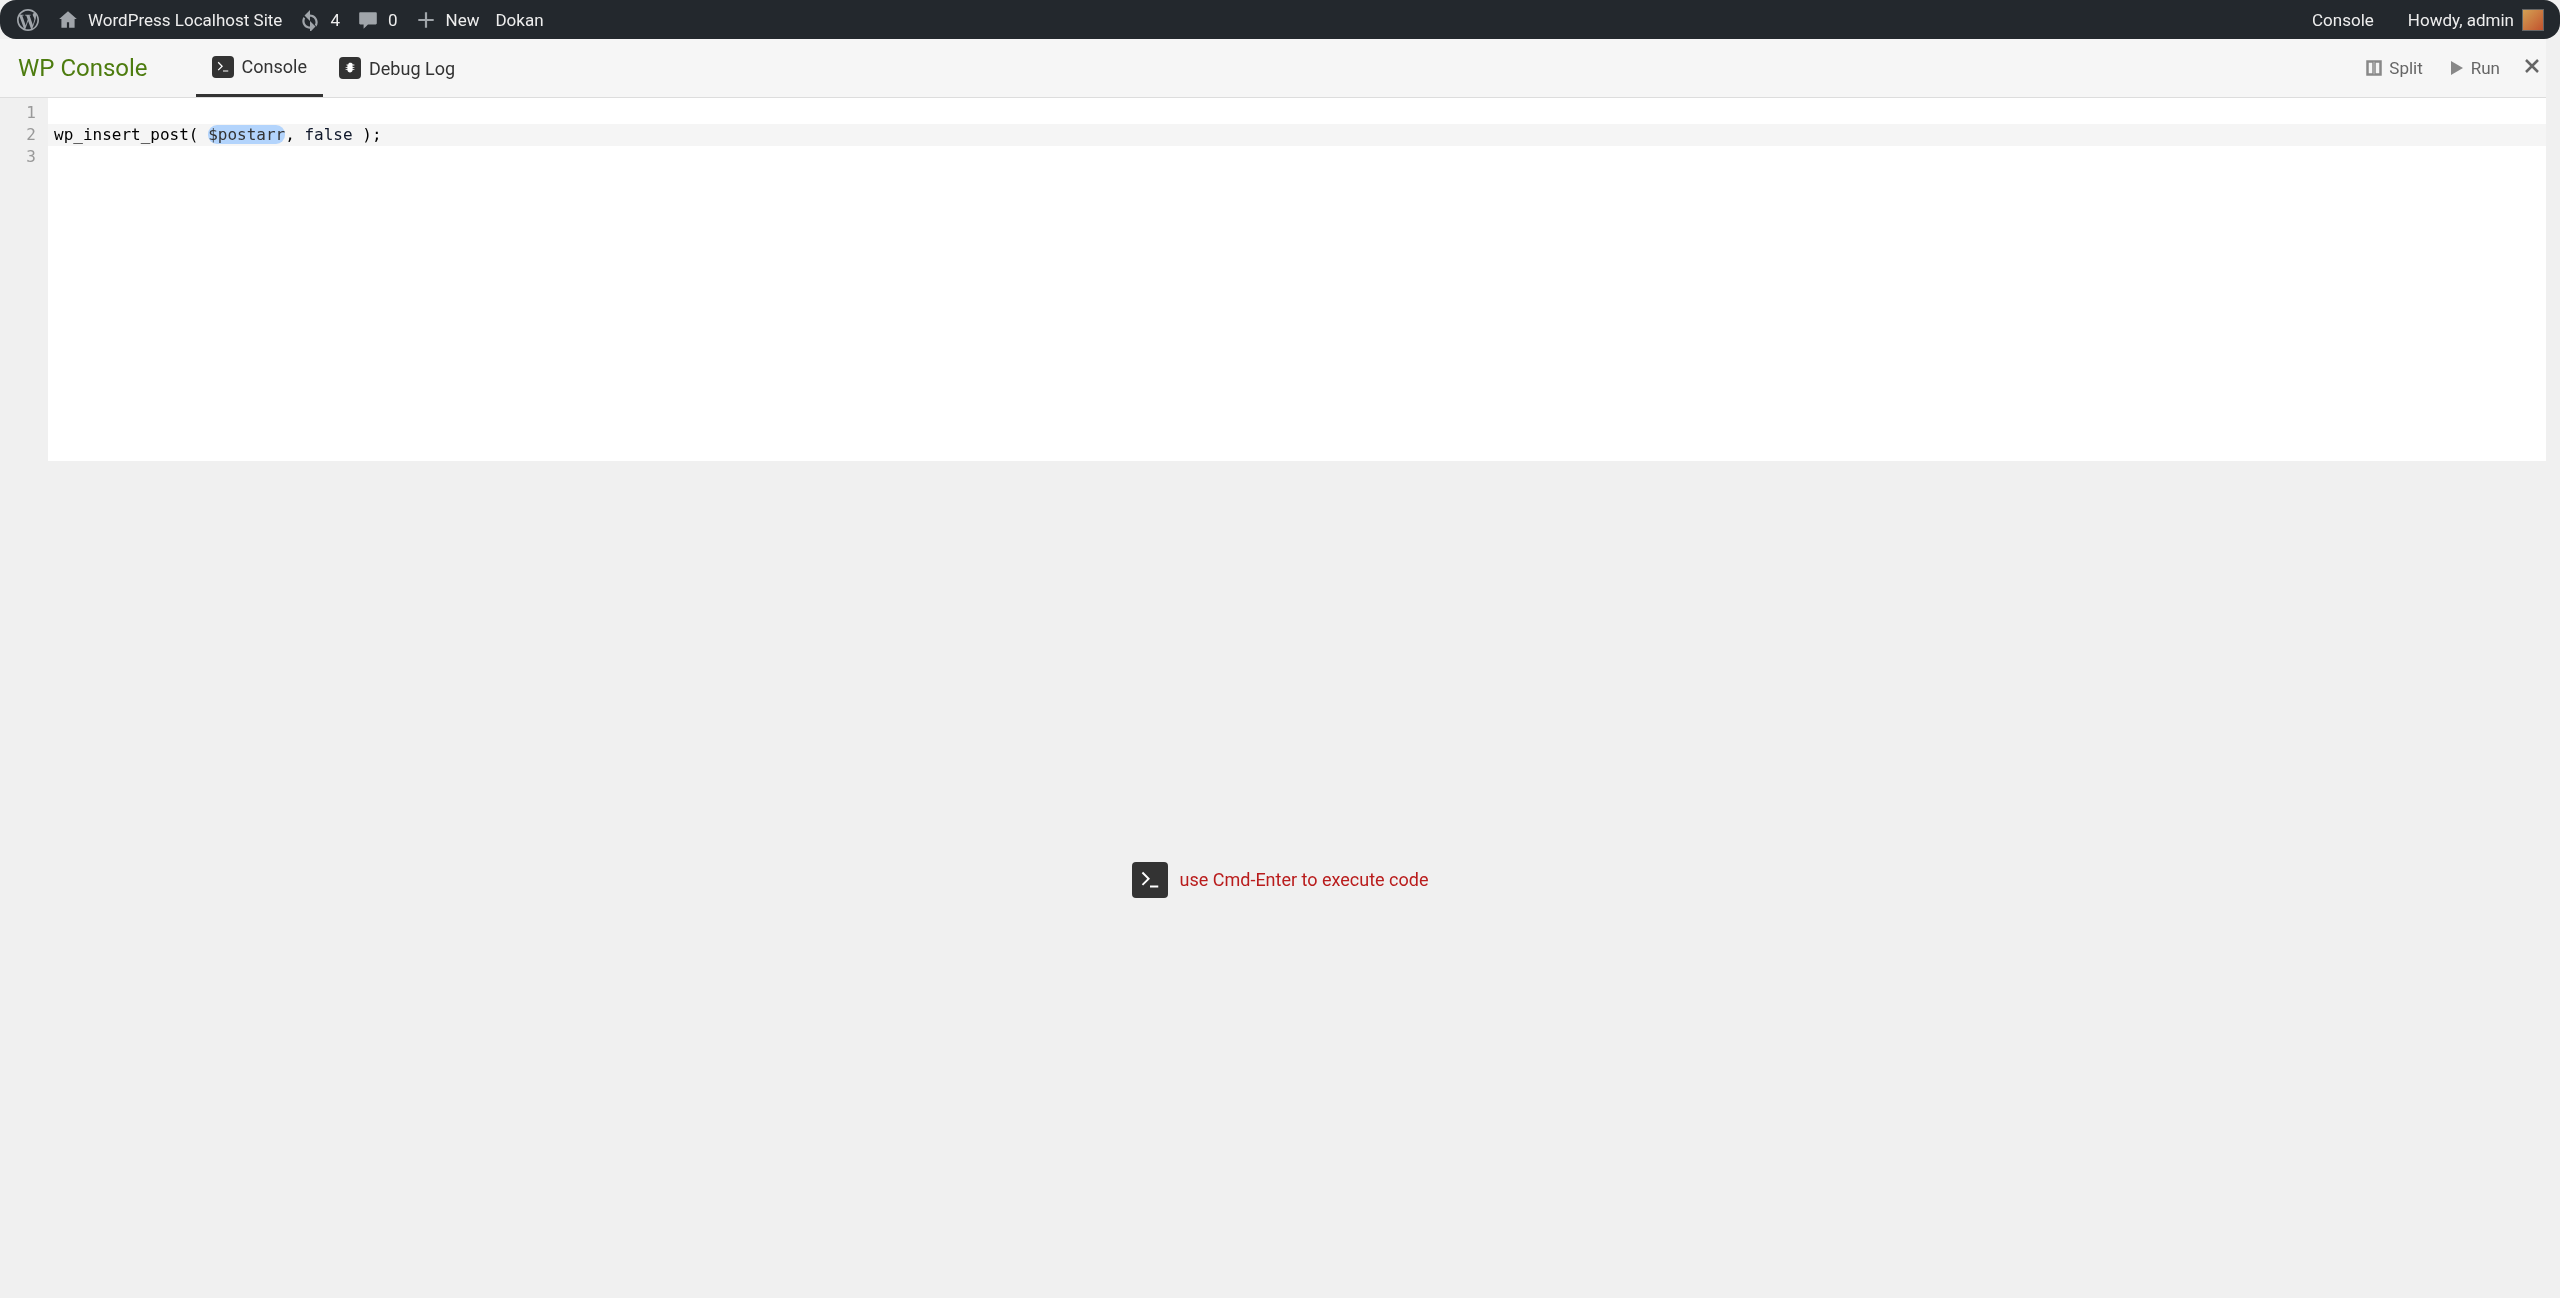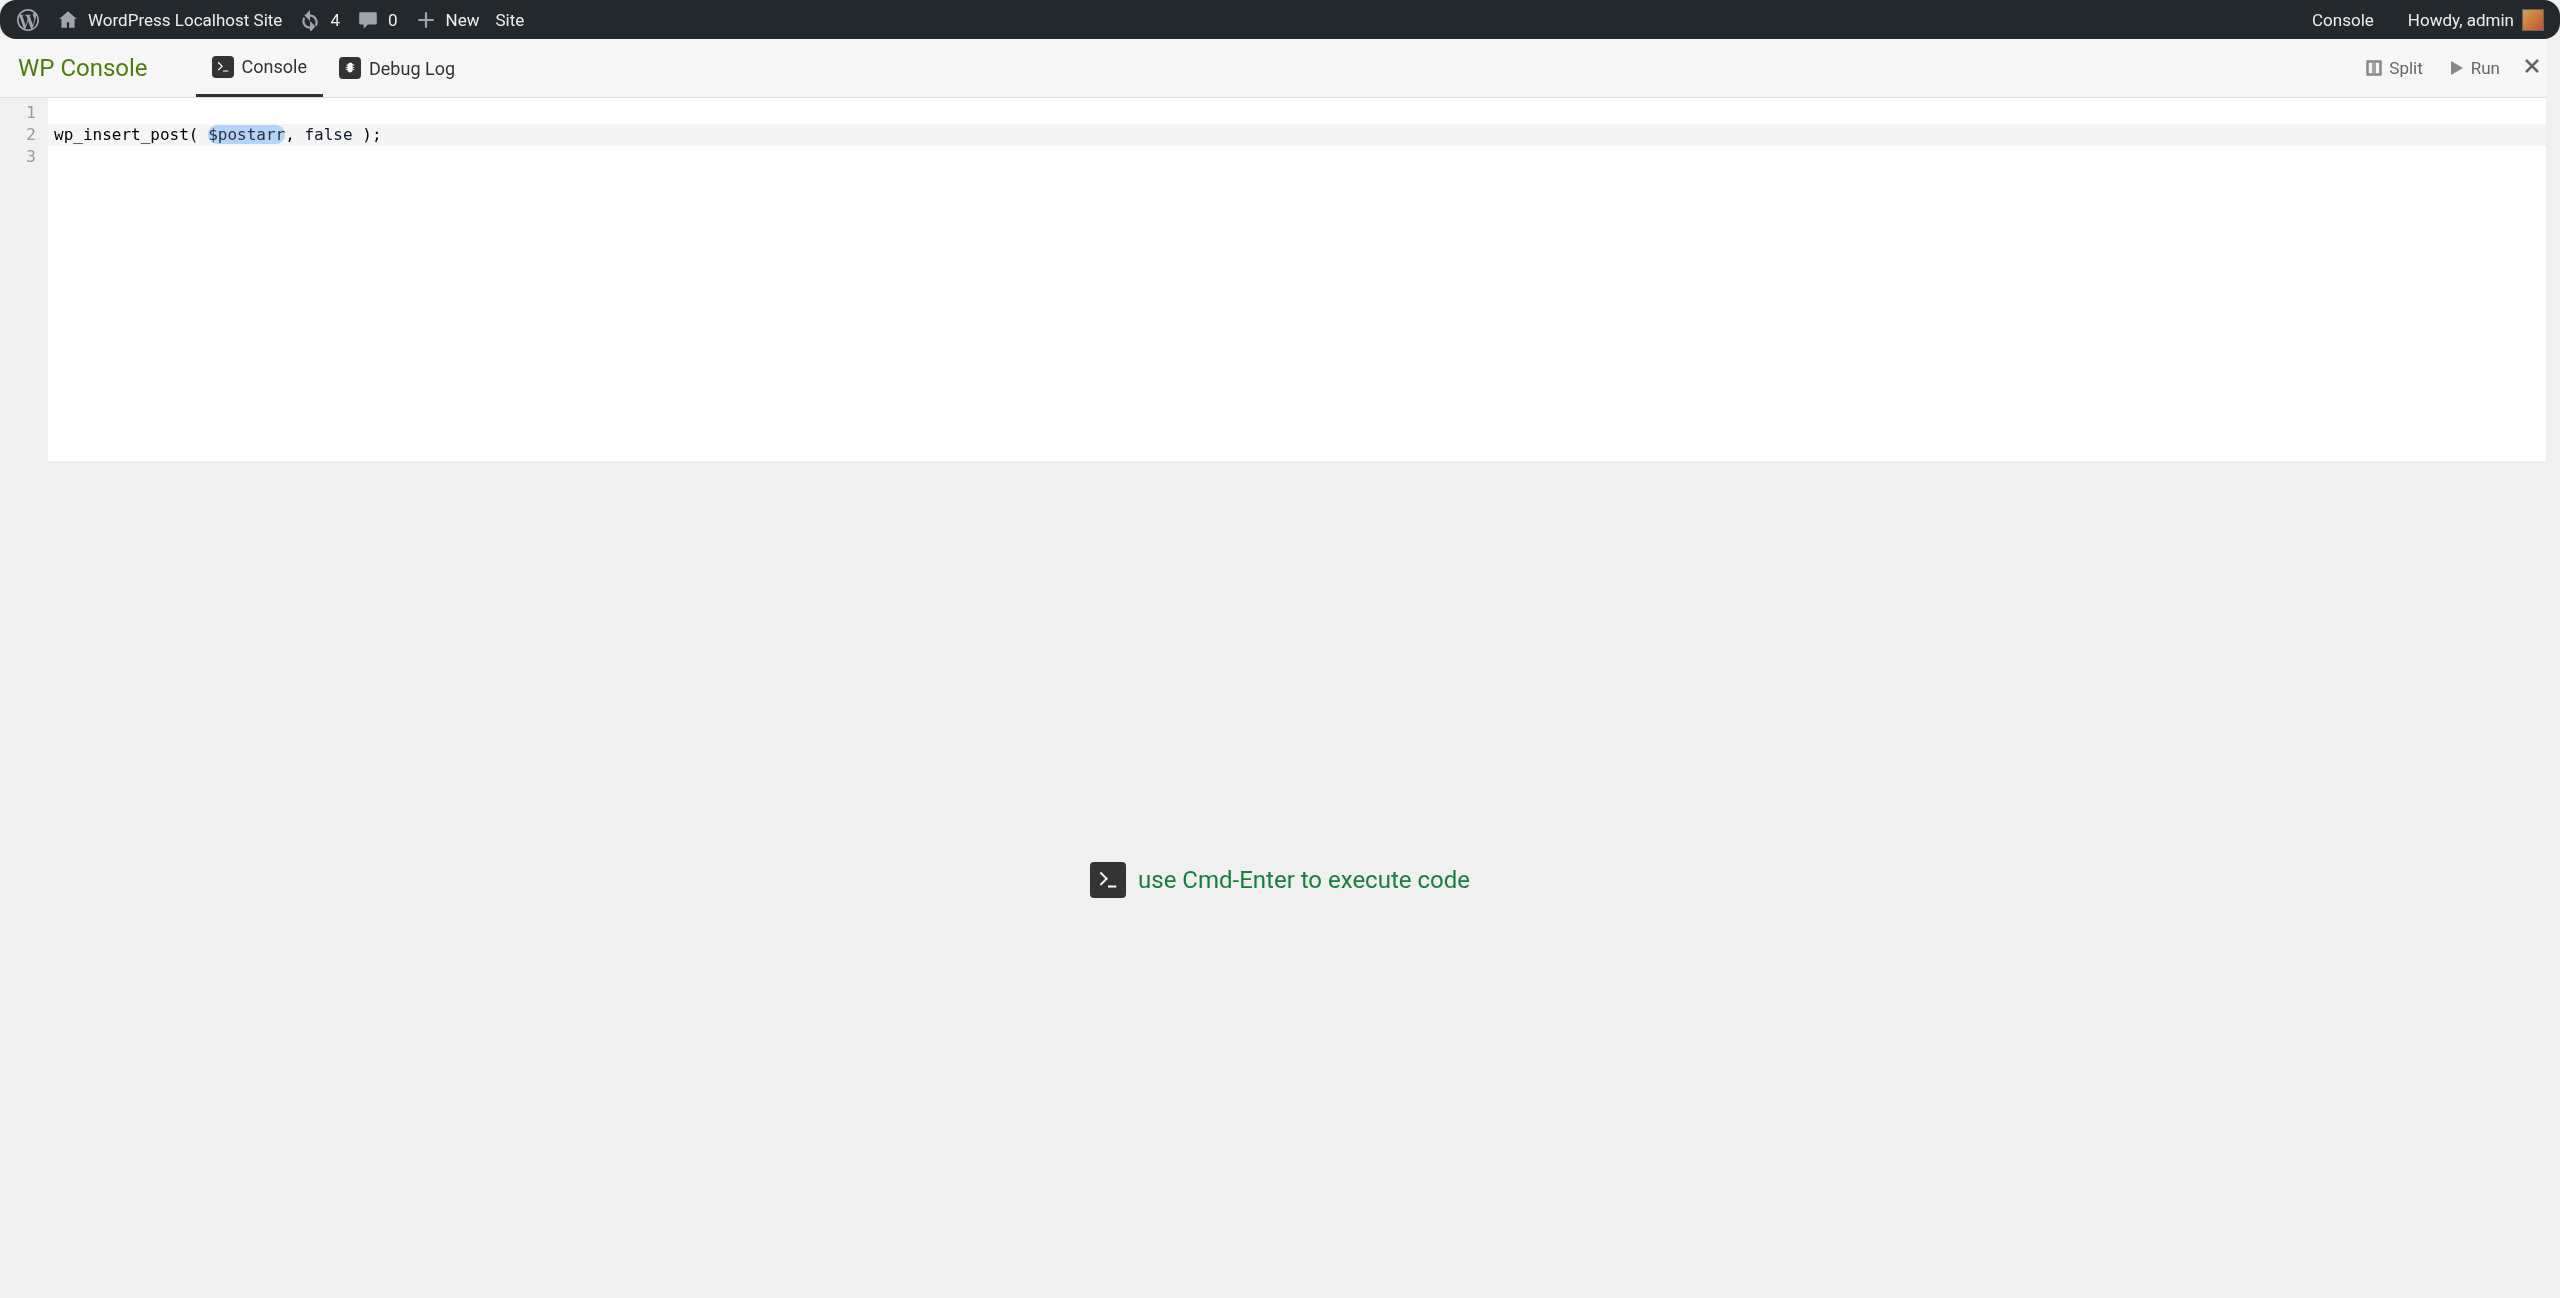--- a/index.html
+++ b/index.html
@@ -37,21 +37,21 @@
 .code-line.current { background: #f5f5f5; }
 .tok-meta { color: #999; }
 .tok-var { color: #333; border-radius: 9px; }
 .tok-sel { background: #b3d4fc; }
 .tok-keyword { color: #0f172a; }
 
 
 .hint-area { height: calc(100vh - 39px - 59px - 363px); background: #f0f0f0; display: flex; align-items: center; justify-content: center; gap: 12px; }
 .hint-icon { width: 36px; height: 36px; background: #333; border-radius: 4px; display: flex; align-items: center; justify-content: center; }
 .hint-icon svg { width: 22px; height: 22px; fill: #fff; }
-.hint-text { font-size: 24px; color: #15803d; }
+.hint-text { font-size: 18px; color: #b91c1c; }
 
 
 .scrollbar-track { position: fixed; right: 0; top: 39px; bottom: 0; width: 14px; background: #f0f0f0; }
 </style>
 </head>
 <body>
 
 <div class="wp-adminbar">
   <div class="left">
     <div class="ab-item">
@@ -87,21 +87,21 @@
     </div>
     <div class="ab-item">
       <span class="ab-icon">
         <svg viewBox="0 0 20 20">
             <path d="M9 3h2v6h6v2h-6v6H9v-6H3V9h6z"></path>
           </svg>
       </span>
       <span>New</span>
     </div>
     <div class="ab-item">
-      <span>Site</span>
+      <span>Dokan</span>
     </div>
   </div>
   <div class="right">
     <div class="ab-item">
       <span>Console</span>
     </div>
     <div class="ab-item">
       <span>Howdy, admin</span>
       <span class="avatar"></span>
     </div>

